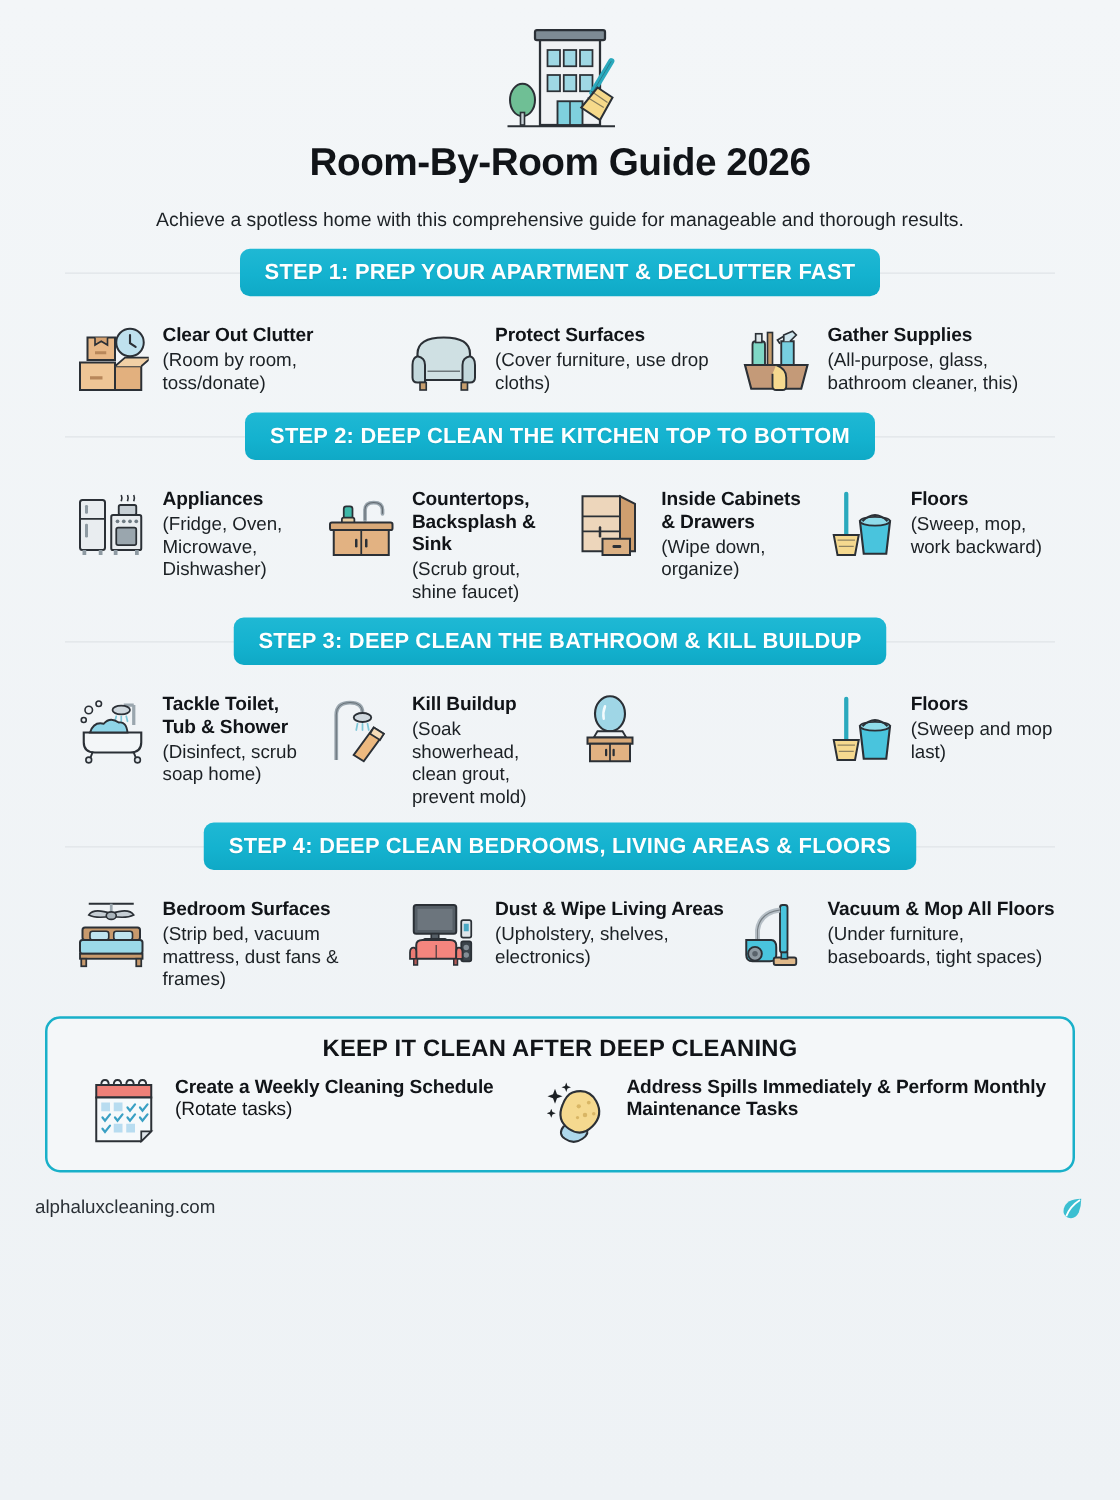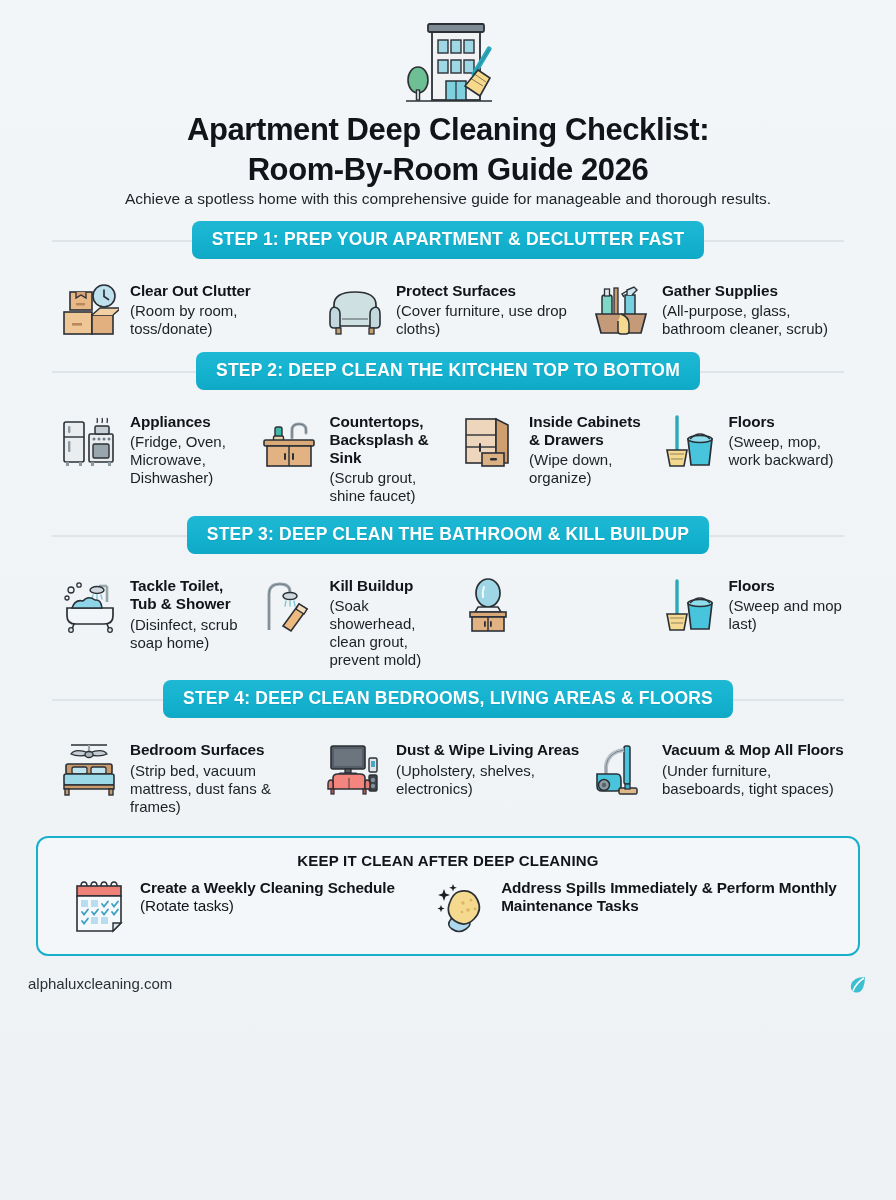--- a/index.html
+++ b/index.html
@@ -38,20 +38,21 @@
   .main-title {
     font-size: 31px;
     font-weight: 700;
     letter-spacing: -0.4px;
     line-height: 1.28;
     color: #111418;
   }
   .main-title .tl2 { display: block; }
 
   .subtitle {
+    margin-top: 17px;
     font-size: 15.5px;
     line-height: 1.35;
     color: #1d2226;
     font-weight: 400;
   }
 
   
   .step-band {
     position: relative;
     display: flex;
@@ -130,21 +131,21 @@
   
   .keep-box {
     margin: 20px 8px 0 8px;
     border: 2px solid #19b0c9;
     border-radius: 12px;
     padding: 14px 18px 16px;
     background: #f4f7f9;
   }
   .keep-title {
     text-align: center;
-    font-size: 15px;
+    font-size: 19px;
     font-weight: 700;
     letter-spacing: 0.2px;
     color: #111418;
     margin-bottom: 7px;
   }
   .keep-grid {
     display: grid;
     grid-template-columns: 1.02fr 1.18fr;
     column-gap: 6px;
     padding-left: 12px;
@@ -192,21 +193,20 @@
       <line x1="93" y1="33" x2="78" y2="58" stroke="#2aa9bd" stroke-width="5" stroke-linecap="round"></line>
       <line x1="93" y1="33" x2="78" y2="58" stroke="#2b3036" stroke-width="0.8" fill="none" opacity="0.35"></line>
 
       <path d="M82 54 L94 62 L84 80 L69 70 Z" fill="#f6d98a" stroke="#2b3036" stroke-width="1.6"></path>
       <path d="M74 62 L87 70 M77 57 L90 66" stroke="#2b3036" stroke-width="1" opacity="0.55"></path>
     </svg>
   </div>
 
   <div class="title-block">
     <h1 class="main-title">
-      <span class="tl1">Apartment Deep Cleaning Checklist:</span>
       <span class="tl2">Room-By-Room Guide 2026</span>
     </h1>
     <p class="subtitle">Achieve a spotless home with this comprehensive guide for manageable and thorough results.</p>
   </div>
 
   <div class="step-band">
     <div class="step-pill">STEP 1: PREP YOUR APARTMENT &amp; DECLUTTER FAST</div>
   </div>
 
   <div class="items cols-3">
@@ -256,21 +256,21 @@
           <rect x="13.5" y="8" width="5" height="7" fill="#dfe7ea" stroke="#2b3036" stroke-width="1.3"></rect>
           <path d="M34 14 h10 v22 h-10 z" fill="#77cfe0" stroke="#2b3036" stroke-width="1.5"></path>
           <path d="M36 14 l0-5 l7-3 l3 3 l-5 5" fill="#cfe6ee" stroke="#2b3036" stroke-width="1.4"></path>
           <path d="M36 10 l-5 3 l2 3" fill="none" stroke="#2b3036" stroke-width="1.4"></path>
           <path d="M5 33 h50 l-5 19 h-40 z" fill="#c49a78" stroke="#2b3036" stroke-width="1.7"></path>
           <path d="M30 33 q8 3 8 10 v7 q0 3-3 3 h-5 q-3 0-3-3 v-10" fill="#f5d98f" stroke="#2b3036" stroke-width="1.5"></path>
         </svg>
       </span>
       <span class="txt">
         <span class="h" style="display: block;">Gather Supplies</span>
-        <span class="d" style="display: block;">(All-purpose, glass, bathroom cleaner, scrub)</span>
+        <span class="d" style="display: block;">(All-purpose, glass, bathroom cleaner, this)</span>
       </span>
     </div>
   </div>
 
   <div class="step-band">
     <div class="step-pill">STEP 2: DEEP CLEAN THE KITCHEN TOP TO BOTTOM</div>
   </div>
 
   <div class="items cols-2">
 

